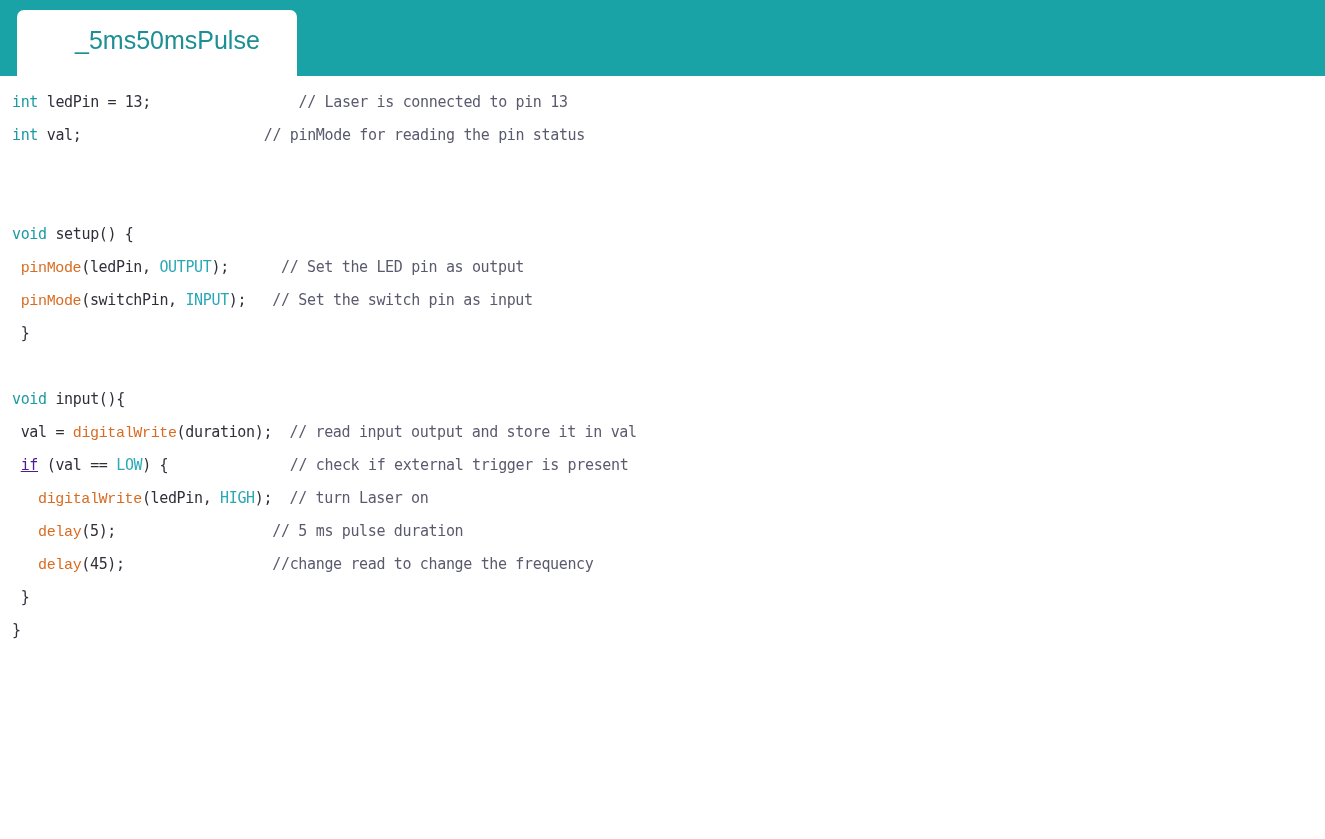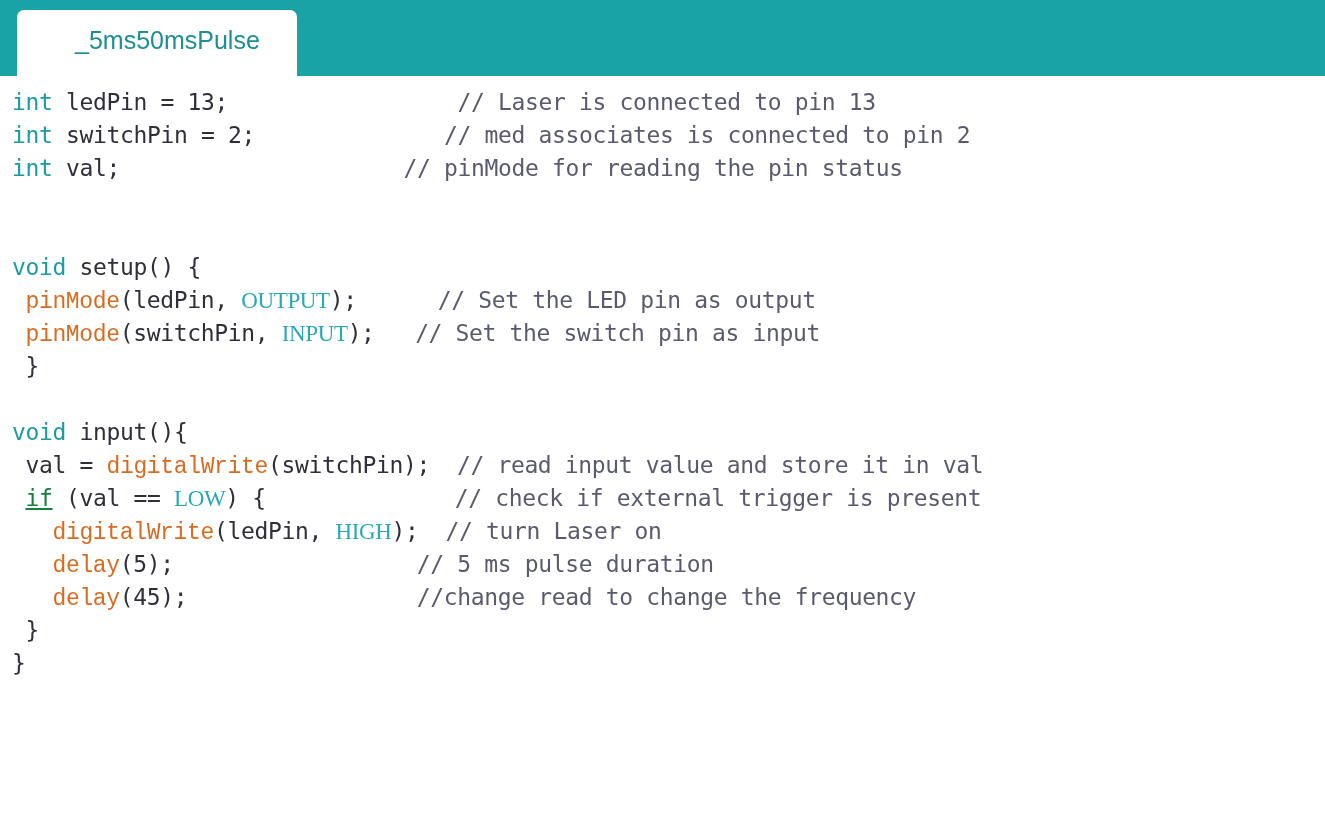--- a/index.html
+++ b/index.html
@@ -54,54 +54,53 @@
     width: 1325px;
     height: 763px;
     background: #ffffff;
     padding: 10px 0 0 12px;
     box-sizing: border-box;
   }
   .line {
     height: 33px;
     line-height: 33px;
     font-family: "DejaVu Sans Mono", monospace;
-    font-size: 23px;
+    font-size: 15px;
     white-space: pre;
     color: #2f2f3a;
     letter-spacing: -0.35px;
   }
   .kw      { color: #1a9ba3; }   
   .fn      { color: #d96b20; font-family: Liberation Mono, monospace; }   
-  .const   { color: #2aa9b5; font-family: Liberation Serif, serif; }   
-  .ctrl    { color: #15803d; text-decoration: underline; }   
+  .const   { color: #2aa9b5; }   
+  .ctrl    { color: #4c1d95; text-decoration: underline; }   
   .cmt     { color: #5a5a6e; }   
   .plain   { color: #2f2f3a; }
 </style>
 </head>
 <body>
 
 <div id="tabbar">
   <div id="tab">
     <span id="tab-label">_5ms50msPulse</span>
   </div>
 </div>
 
 <div id="code">
 
 <div class="line"><span class="kw">int</span><span class="plain"> ledPin = 13;</span><span class="plain">                 </span><span class="cmt">// Laser is connected to pin 13</span></div>
-    <div class="line"><span class="kw">int</span><span class="plain"> switchPin = 2;</span><span class="plain">              </span><span class="cmt">// med associates is connected to pin 2</span></div>
     <div class="line"><span class="kw">int</span><span class="plain"> val;</span><span class="plain">                     </span><span class="cmt">// pinMode for reading the pin status</span></div>
     <div class="line">&nbsp;</div>
     <div class="line">&nbsp;</div>
     <div class="line"><span class="kw">void</span><span class="plain"> setup() {</span></div>
     <div class="line"><span class="plain"> </span><span class="fn">pinMode</span><span class="plain">(ledPin, </span><span class="const">OUTPUT</span><span class="plain">);</span><span class="plain">      </span><span class="cmt">// Set the LED pin as output</span></div>
     <div class="line"><span class="plain"> </span><span class="fn">pinMode</span><span class="plain">(switchPin, </span><span class="const">INPUT</span><span class="plain">);</span><span class="plain">   </span><span class="cmt">// Set the switch pin as input</span></div>
     <div class="line"><span class="plain"> }</span></div>
     <div class="line">&nbsp;</div>
     <div class="line"><span class="kw">void</span><span class="plain"> input(){</span></div>
-    <div class="line"><span class="plain"> val = </span><span class="fn">digitalWrite</span><span class="plain">(switchPin);</span><span class="plain">  </span><span class="cmt">// read input value and store it in val</span></div>
+    <div class="line"><span class="plain"> val = </span><span class="fn">digitalWrite</span><span class="plain">(duration);</span><span class="plain">  </span><span class="cmt">// read input output and store it in val</span></div>
     <div class="line"><span class="plain"> </span><span class="ctrl">if</span><span class="plain"> (val == </span><span class="const">LOW</span><span class="plain">) {</span><span class="plain">              </span><span class="cmt">// check if external trigger is present</span></div>
     <div class="line"><span class="plain">   </span><span class="fn">digitalWrite</span><span class="plain">(ledPin, </span><span class="const">HIGH</span><span class="plain">);</span><span class="plain">  </span><span class="cmt">// turn Laser on</span></div>
     <div class="line"><span class="plain">   </span><span class="fn">delay</span><span class="plain">(5);</span><span class="plain">                  </span><span class="cmt">// 5 ms pulse duration</span></div>
     <div class="line"><span class="plain">   </span><span class="fn">delay</span><span class="plain">(45);</span><span class="plain">                 </span><span class="cmt">//change read to change the frequency</span></div>
     <div class="line"><span class="plain"> }</span></div>
     <div class="line"><span class="plain">}</span></div>
   </div>
 
 </body></html>

